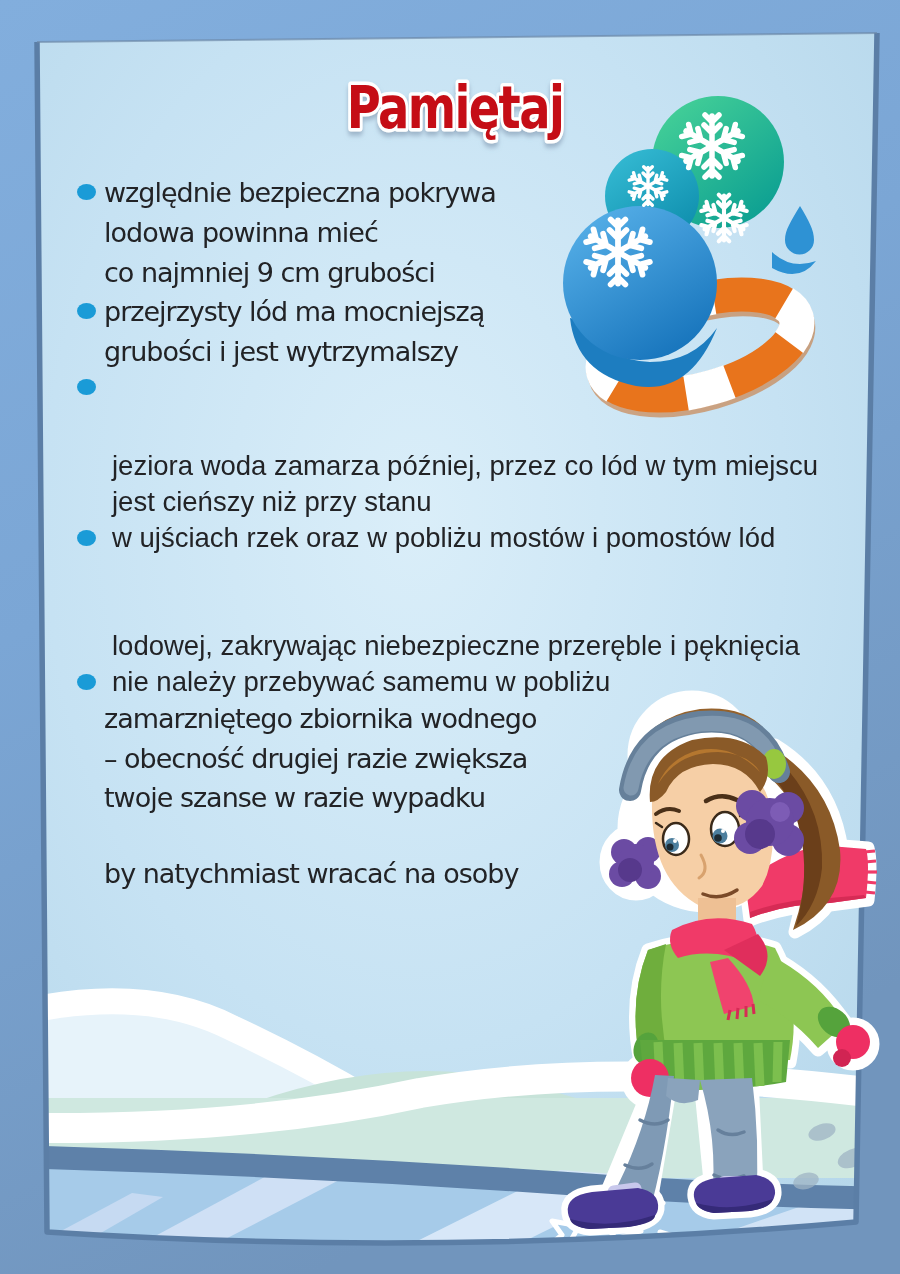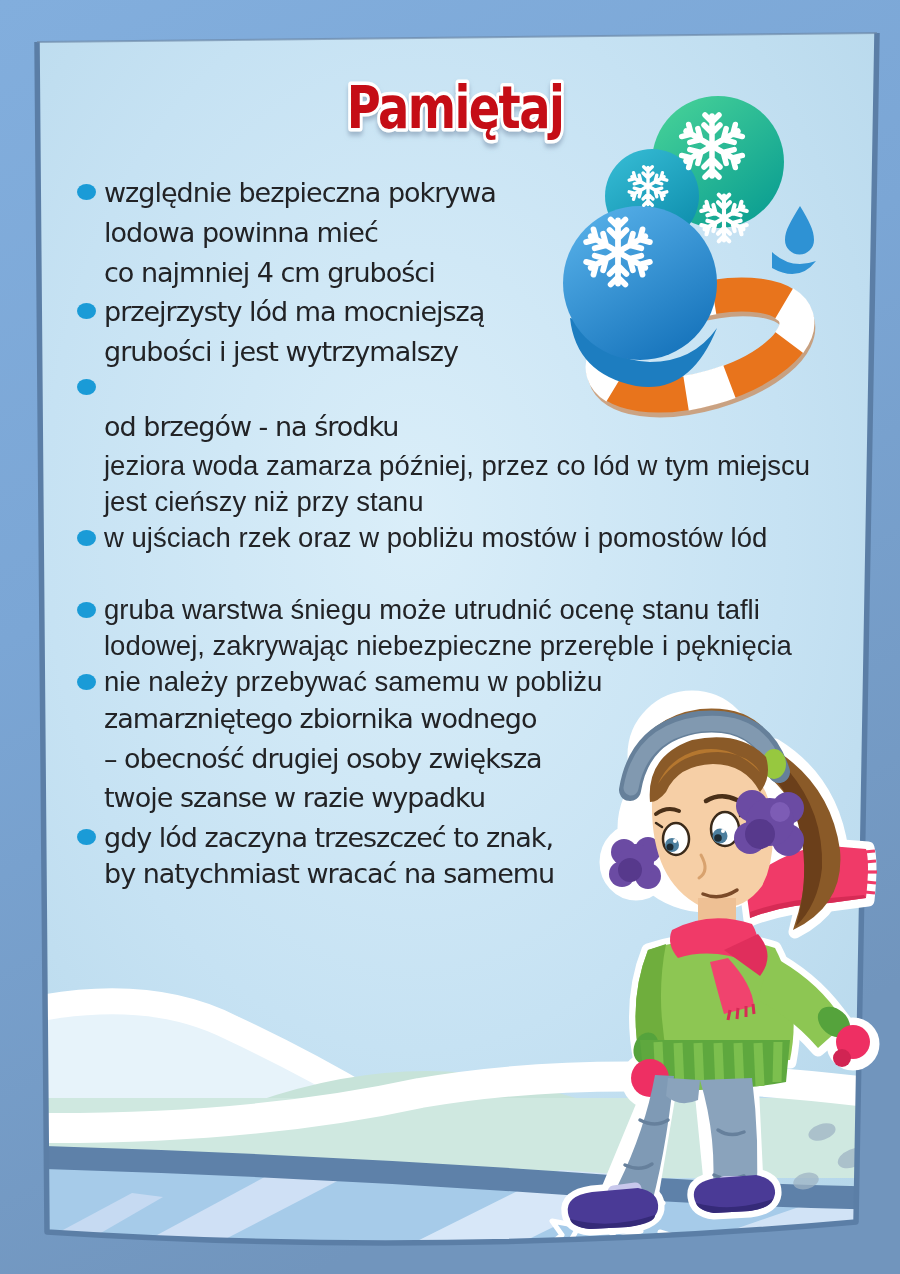--- a/index.html
+++ b/index.html
@@ -4,21 +4,21 @@
 <style>
   html,body{margin:0;padding:0;background:#5f86b4;}
   .stage{position:relative;width:900px;height:1274px;margin:0 auto;overflow:hidden;
          font-family:"DejaVu Sans",sans-serif;}
   .stage svg{position:absolute;left:0;top:0;display:block;}
   
   .list{position:absolute;left:0;top:0;width:900px;height:1268px;pointer-events:none;}
   .row{position:absolute;left:104px;height:40px;display:flex;align-items:center;
        color:#222326;white-space:nowrap;}
   .row.wide .txt{font-family:"DejaVu Sans",sans-serif;font-size:27px;letter-spacing:-1px;}
-  .row.narrow .txt{font-family:"Liberation Sans",sans-serif;font-size:27.5px;letter-spacing:0;}
+  .row.narrow .txt{font-family:"Liberation Sans",sans-serif;font-size:27.5px;letter-spacing:0;margin-left:8px;}
   .dot{position:absolute;left:-27px;top:50%;margin-top:-8px;width:19px;height:16px;
        border-radius:50%;background:#1a9bd7;}
 </style>
 </head>
 <body>
 
 <div class="stage">
 
 <svg width="900" height="1274" viewBox="0 0 900 1274" xmlns="http://www.w3.org/2000/svg">
   <defs>
@@ -90,71 +90,60 @@
 
 <div class="list">
   <div class="row wide" style="top:172px">
         <span class="dot"></span>
         <span class="txt">względnie bezpieczna pokrywa</span>
       </div>
   <div class="row wide" style="top:212px">
         <span class="txt">lodowa powinna mieć</span>
       </div>
   <div class="row wide" style="top:252px">
-        <span class="txt">co najmniej 4 cm grubości</span>
+        <span class="txt">co najmniej 9 cm grubości</span>
       </div>
   <div class="row wide" style="top:291px">
         <span class="dot"></span>
         <span class="txt">przejrzysty lód ma mocniejszą</span>
       </div>
   <div class="row wide" style="top:331px">
         <span class="txt">grubości i jest wytrzymalszy</span>
       </div>
   <div class="row wide" style="top:367px">
         <span class="dot"></span>
       </div>
-  <div class="row wide" style="top:406px">
-        <span class="txt">od brzegów - na środku</span>
-      </div>
   <div class="row narrow" style="top:446px">
         <span class="txt">jeziora woda zamarza później, przez co lód w tym miejscu</span>
       </div>
   <div class="row narrow" style="top:482px">
         <span class="txt">jest cieńszy niż przy stanu</span>
       </div>
   <div class="row narrow" style="top:518px">
         <span class="dot"></span>
         <span class="txt">w ujściach rzek oraz w pobliżu mostów i pomostów lód</span>
       </div>
-  <div class="row narrow" style="top:590px">
-        <span class="dot"></span>
-        <span class="txt">gruba warstwa śniegu może utrudnić ocenę stanu tafli</span>
-      </div>
   <div class="row narrow" style="top:626px">
         <span class="txt">lodowej, zakrywając niebezpieczne przeręble i pęknięcia</span>
       </div>
   <div class="row narrow" style="top:662px">
         <span class="dot"></span>
         <span class="txt">nie należy przebywać samemu w pobliżu</span>
       </div>
   <div class="row wide" style="top:698px">
         <span class="txt">zamarzniętego zbiornika wodnego</span>
       </div>
   <div class="row wide" style="top:738px">
-        <span class="txt">– obecność drugiej osoby zwiększa</span>
+        <span class="txt">– obecność drugiej razie zwiększa</span>
       </div>
   <div class="row wide" style="top:777px">
         <span class="txt">twoje szanse w razie wypadku</span>
       </div>
-  <div class="row wide" style="top:817px">
-        <span class="dot"></span>
-        <span class="txt">gdy lód zaczyna trzeszczeć to znak,</span>
-      </div>
   <div class="row wide" style="top:853px">
-        <span class="txt">by natychmiast wracać na samemu</span>
+        <span class="txt">by natychmiast wracać na osoby</span>
       </div>
 </div>
 
 <svg width="900" height="1274" viewBox="0 0 900 1274" xmlns="http://www.w3.org/2000/svg" xmlns:xlink="http://www.w3.org/1999/xlink">
   <defs>
     <linearGradient id="gradGreen" x1="0" y1="0" x2="0.8" y2="1">
       <stop offset="0" stop-color="#4ad598"></stop>
           <stop offset="1" stop-color="#0b9e92"></stop>
     </linearGradient>
     <linearGradient id="gradTeal" x1="0" y1="0" x2="0.7" y2="1">

